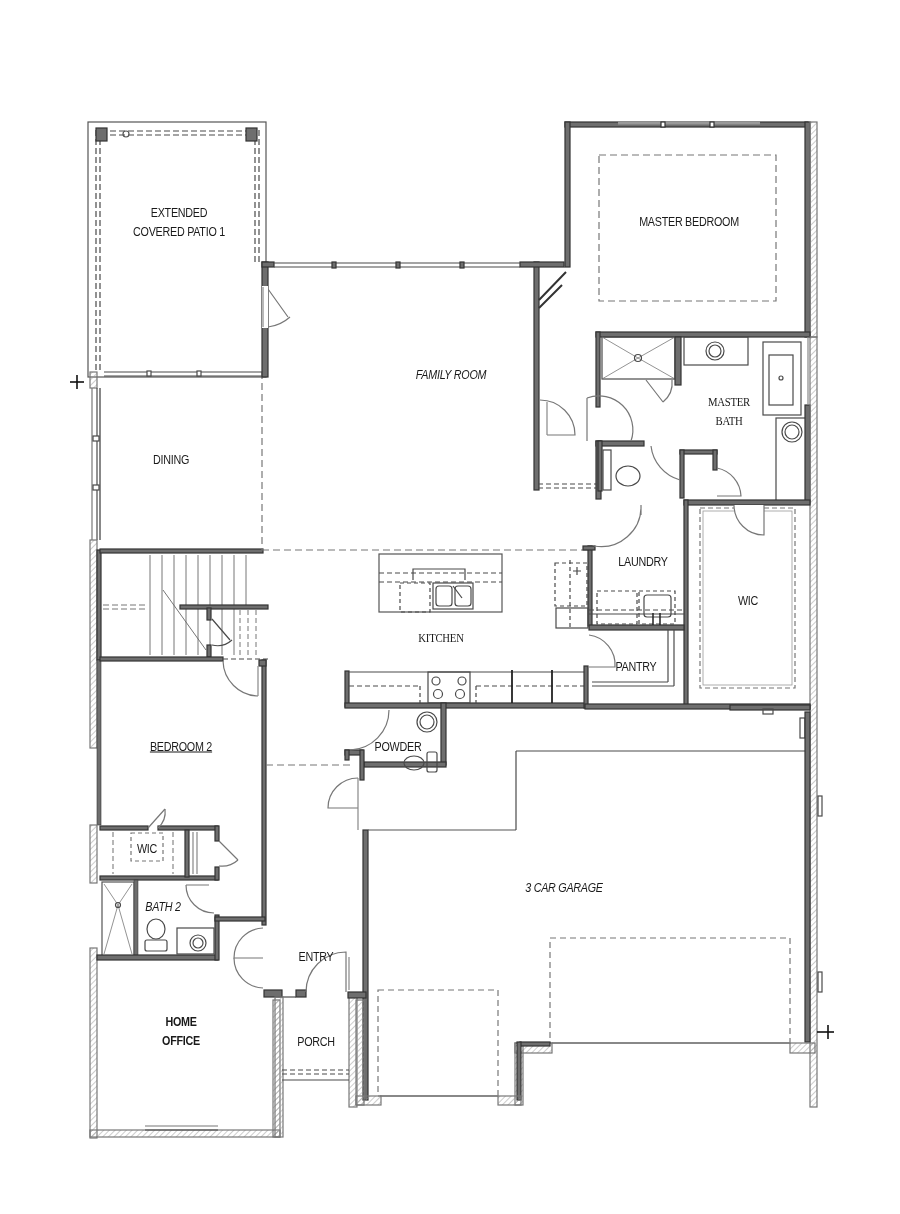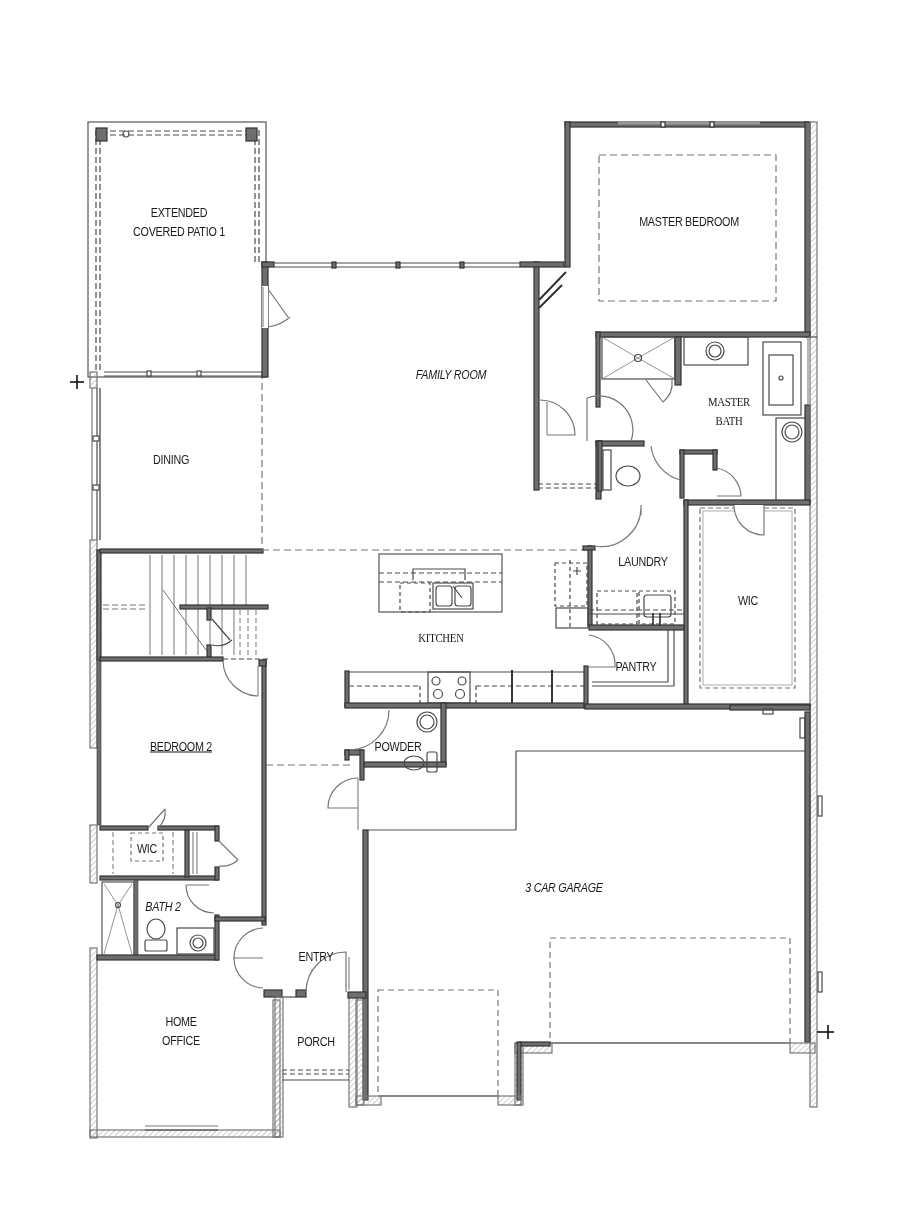--- a/index.html
+++ b/index.html
@@ -336,20 +336,20 @@
     </div>
     <div class="room-label" style="left: 564px; top: 888px; font-style: italic;">
       <span>3 CAR GARAGE</span>
     </div>
     <div class="room-label" style="left: 163px; top: 907px; font-style: italic;">
       <span>BATH 2</span>
     </div>
     <div class="room-label" style="left: 316px; top: 909px; margin-top: 48px;">
       <span>ENTRY</span>
     </div>
-    <div class="room-label" style="left: 181px; top: 1032px;">
+    <div class="room-label" style="left: 181px; top: 1032px; font-weight: bold;">
       <span>HOME</span>
       <span>OFFICE</span>
     </div>
     <div class="room-label" style="left: 316px; top: 1042px;">
       <span>PORCH</span>
     </div>
   </div>
 
 </body></html>

